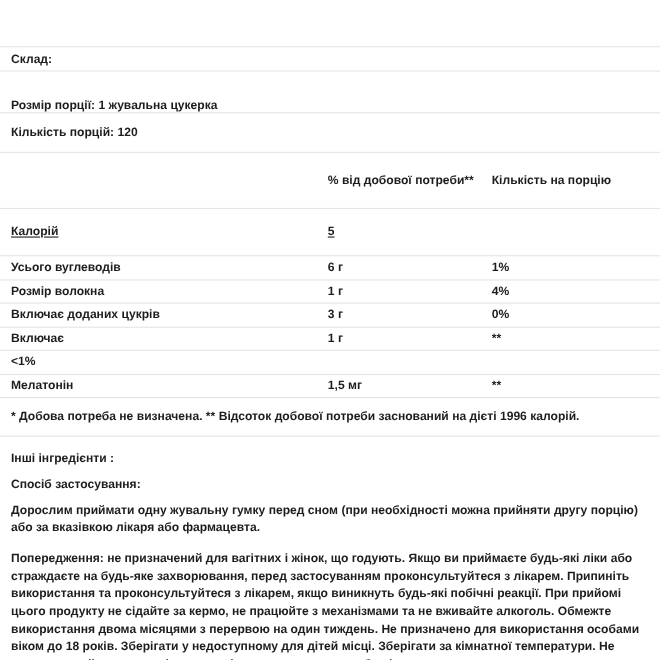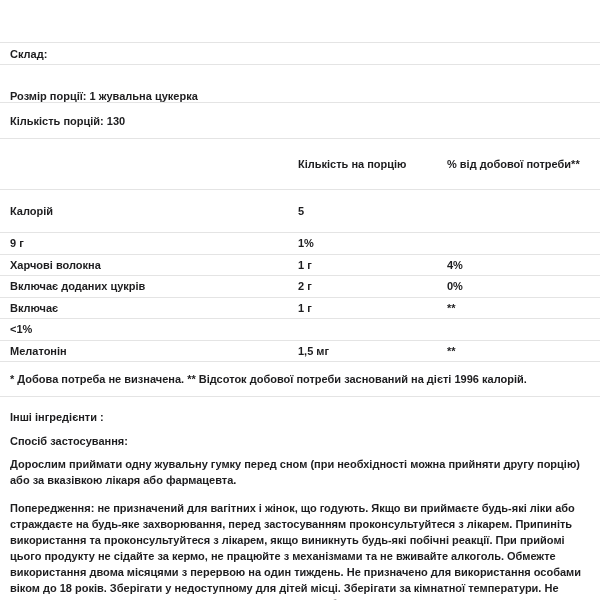--- a/index.html
+++ b/index.html
@@ -25,21 +25,21 @@
     display: flex;
     align-items: center;
     padding-left: 10px;
     padding-right: 28px;
   }
   .row.first { border-top: 1px solid #e4e4e4; }
   .h-sklad    { height: 23px; }
   .h-serving  { height: 38px; align-items: flex-end; }
   .h-count    { height: 36px; }
   .h-header   { height: 51px; }
-  .h-calories { height: 43px; }
+  .h-calories { height: 43px; text-decoration: underline; }
   .h-nutrient { height: 21.5px; }
   .h-footnote { height: 35px; }
 
   .trow {
     display: grid;
     grid-template-columns: 288px 149px 1fr;
     align-items: center;
     border-bottom: 1px solid #e4e4e4;
     padding-left: 10px;
     padding-right: 12px;
@@ -61,49 +61,50 @@
 
     <div class="row first h-sklad">
       <span>Склад:</span>
     </div>
 
     <div class="row h-serving">
       <span>Розмір порції: 1 жувальна цукерка</span>
     </div>
 
     <div class="row h-count">
-      <span>Кількість порцій: 130</span>
+      <span>Кількість порцій: 120</span>
     </div>
 
     <div class="trow h-header">
       <span></span>
+      <span>% від добової потреби**</span>
       <span>Кількість на порцію</span>
-      <span>% від добової потреби**</span>
     </div>
 
     <div class="trow h-calories">
       <span>Калорій</span>
       <span>5</span>
       <span></span>
     </div>
 
     <div class="trow h-nutrient">
-      <span>9 г</span>
+      <span>Усього вуглеводів</span>
+      <span>6 г</span>
       <span>1%</span>
     </div>
 
     <div class="trow h-nutrient">
-      <span>Харчові волокна</span>
+      <span>Розмір волокна</span>
       <span>1 г</span>
       <span>4%</span>
     </div>
 
     <div class="trow h-nutrient">
       <span>Включає доданих цукрів</span>
-      <span>2 г</span>
+      <span>3 г</span>
       <span>0%</span>
     </div>
 
     <div class="trow h-nutrient">
       <span>Включає</span>
       <span>1 г</span>
       <span>**</span>
     </div>
 
     <div class="trow h-nutrient">

